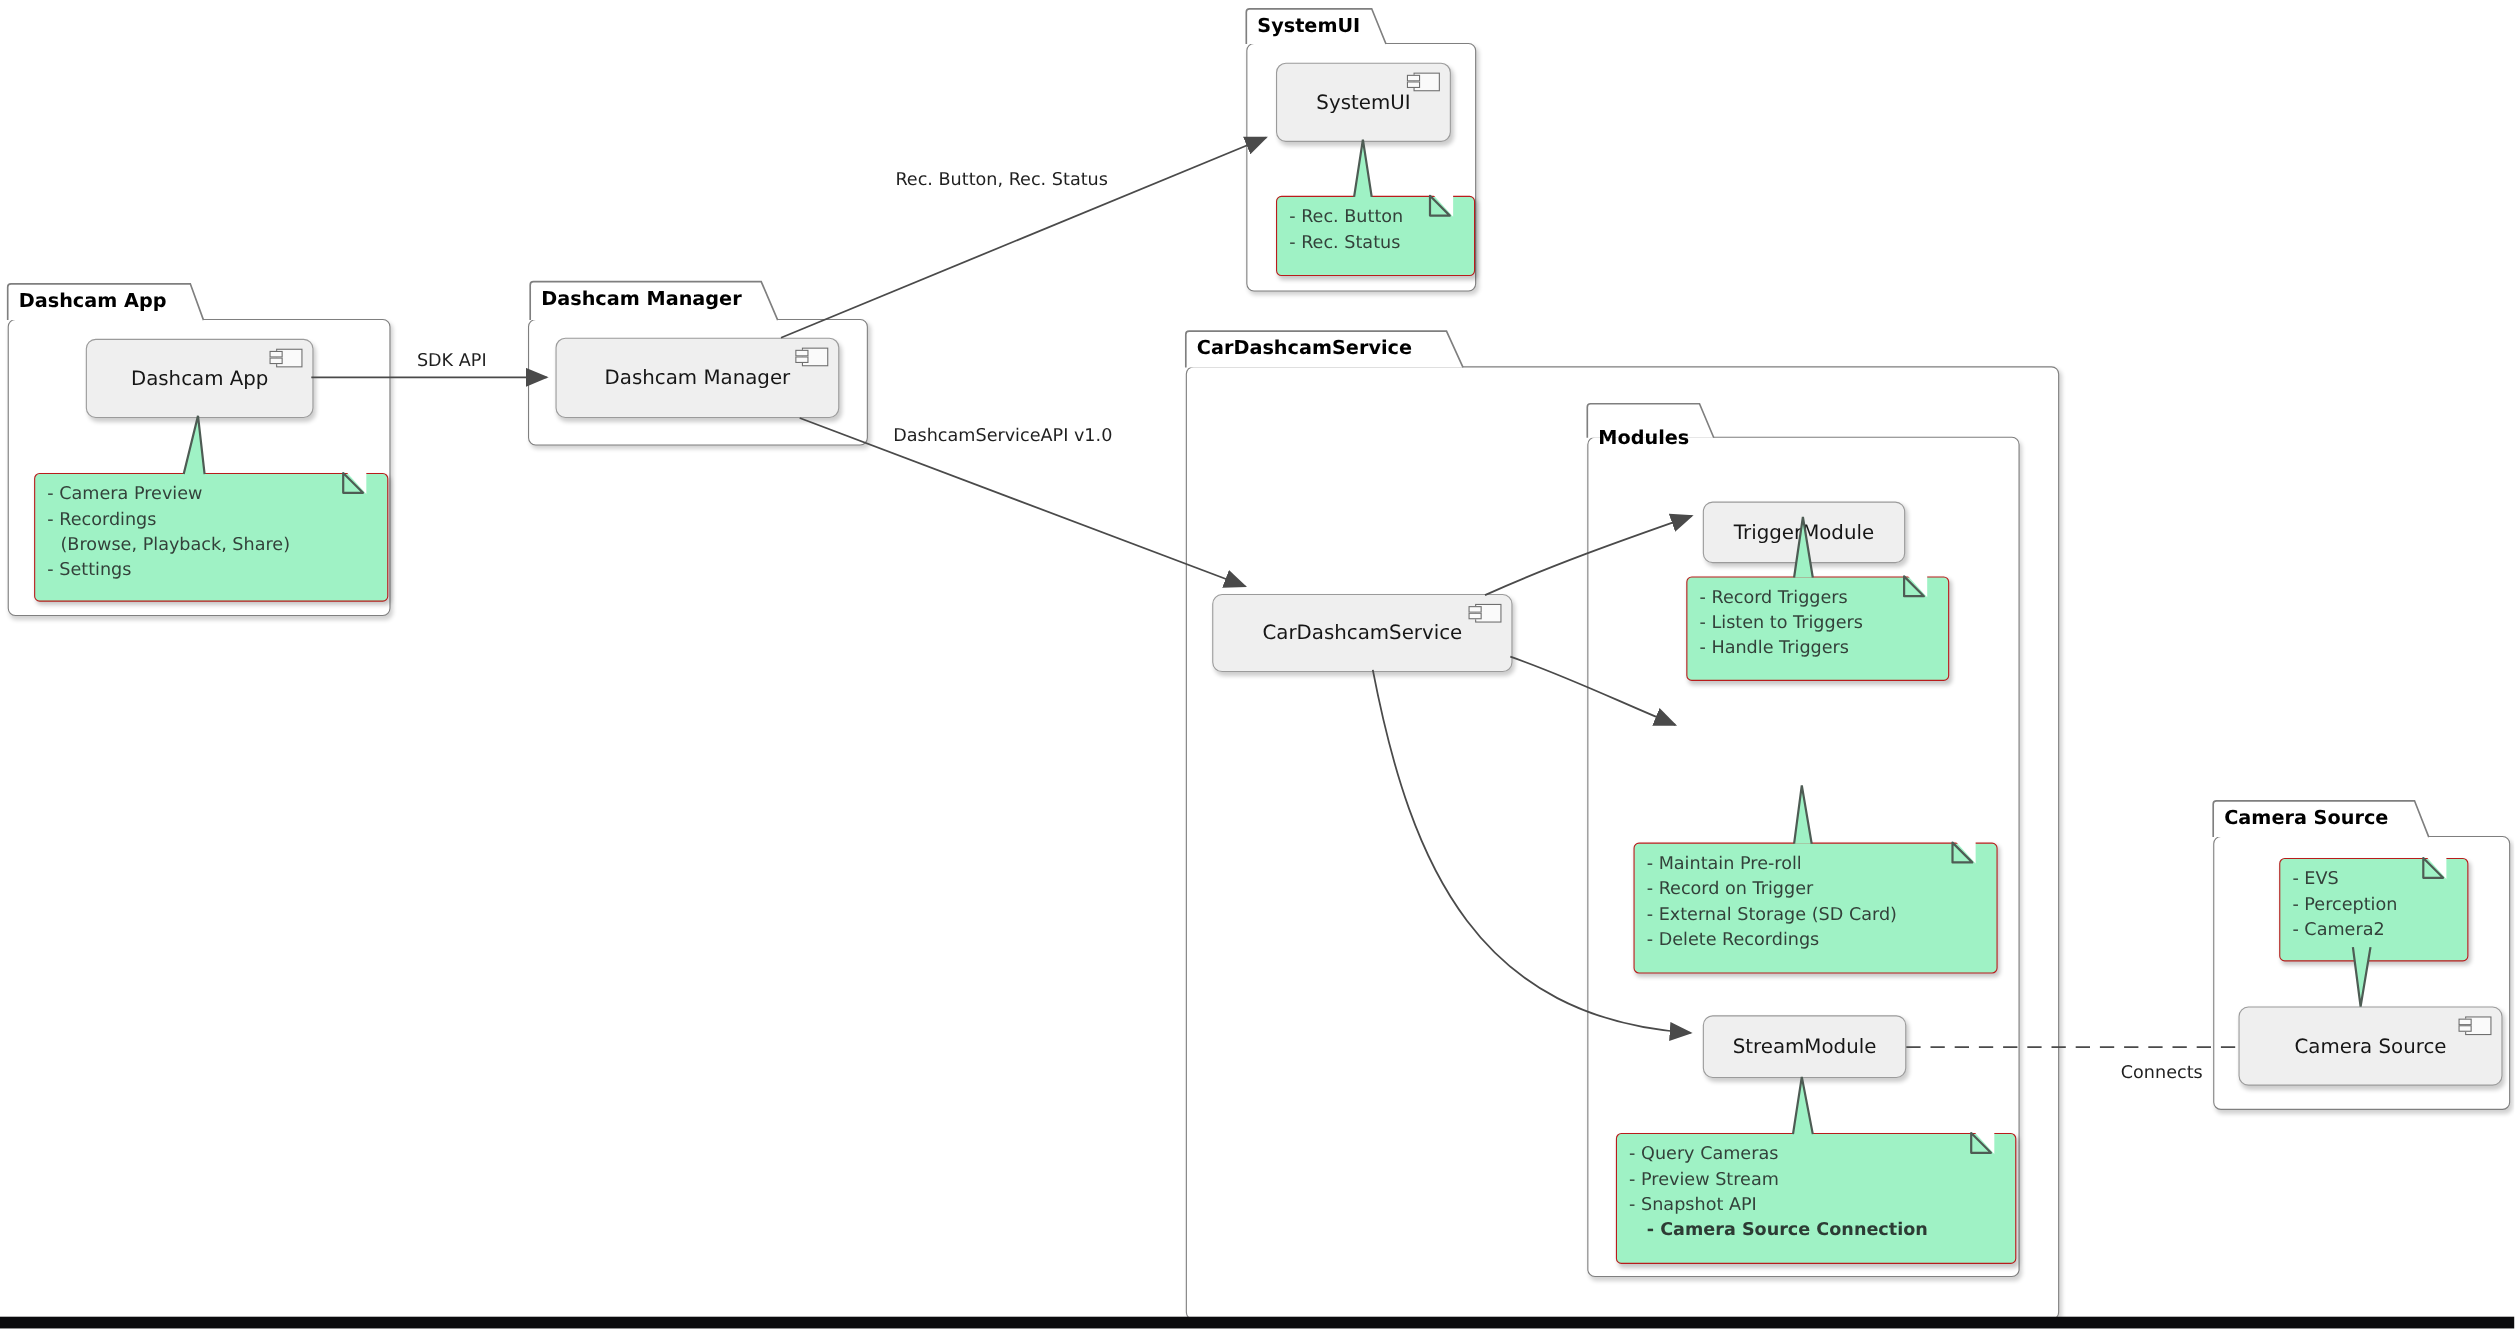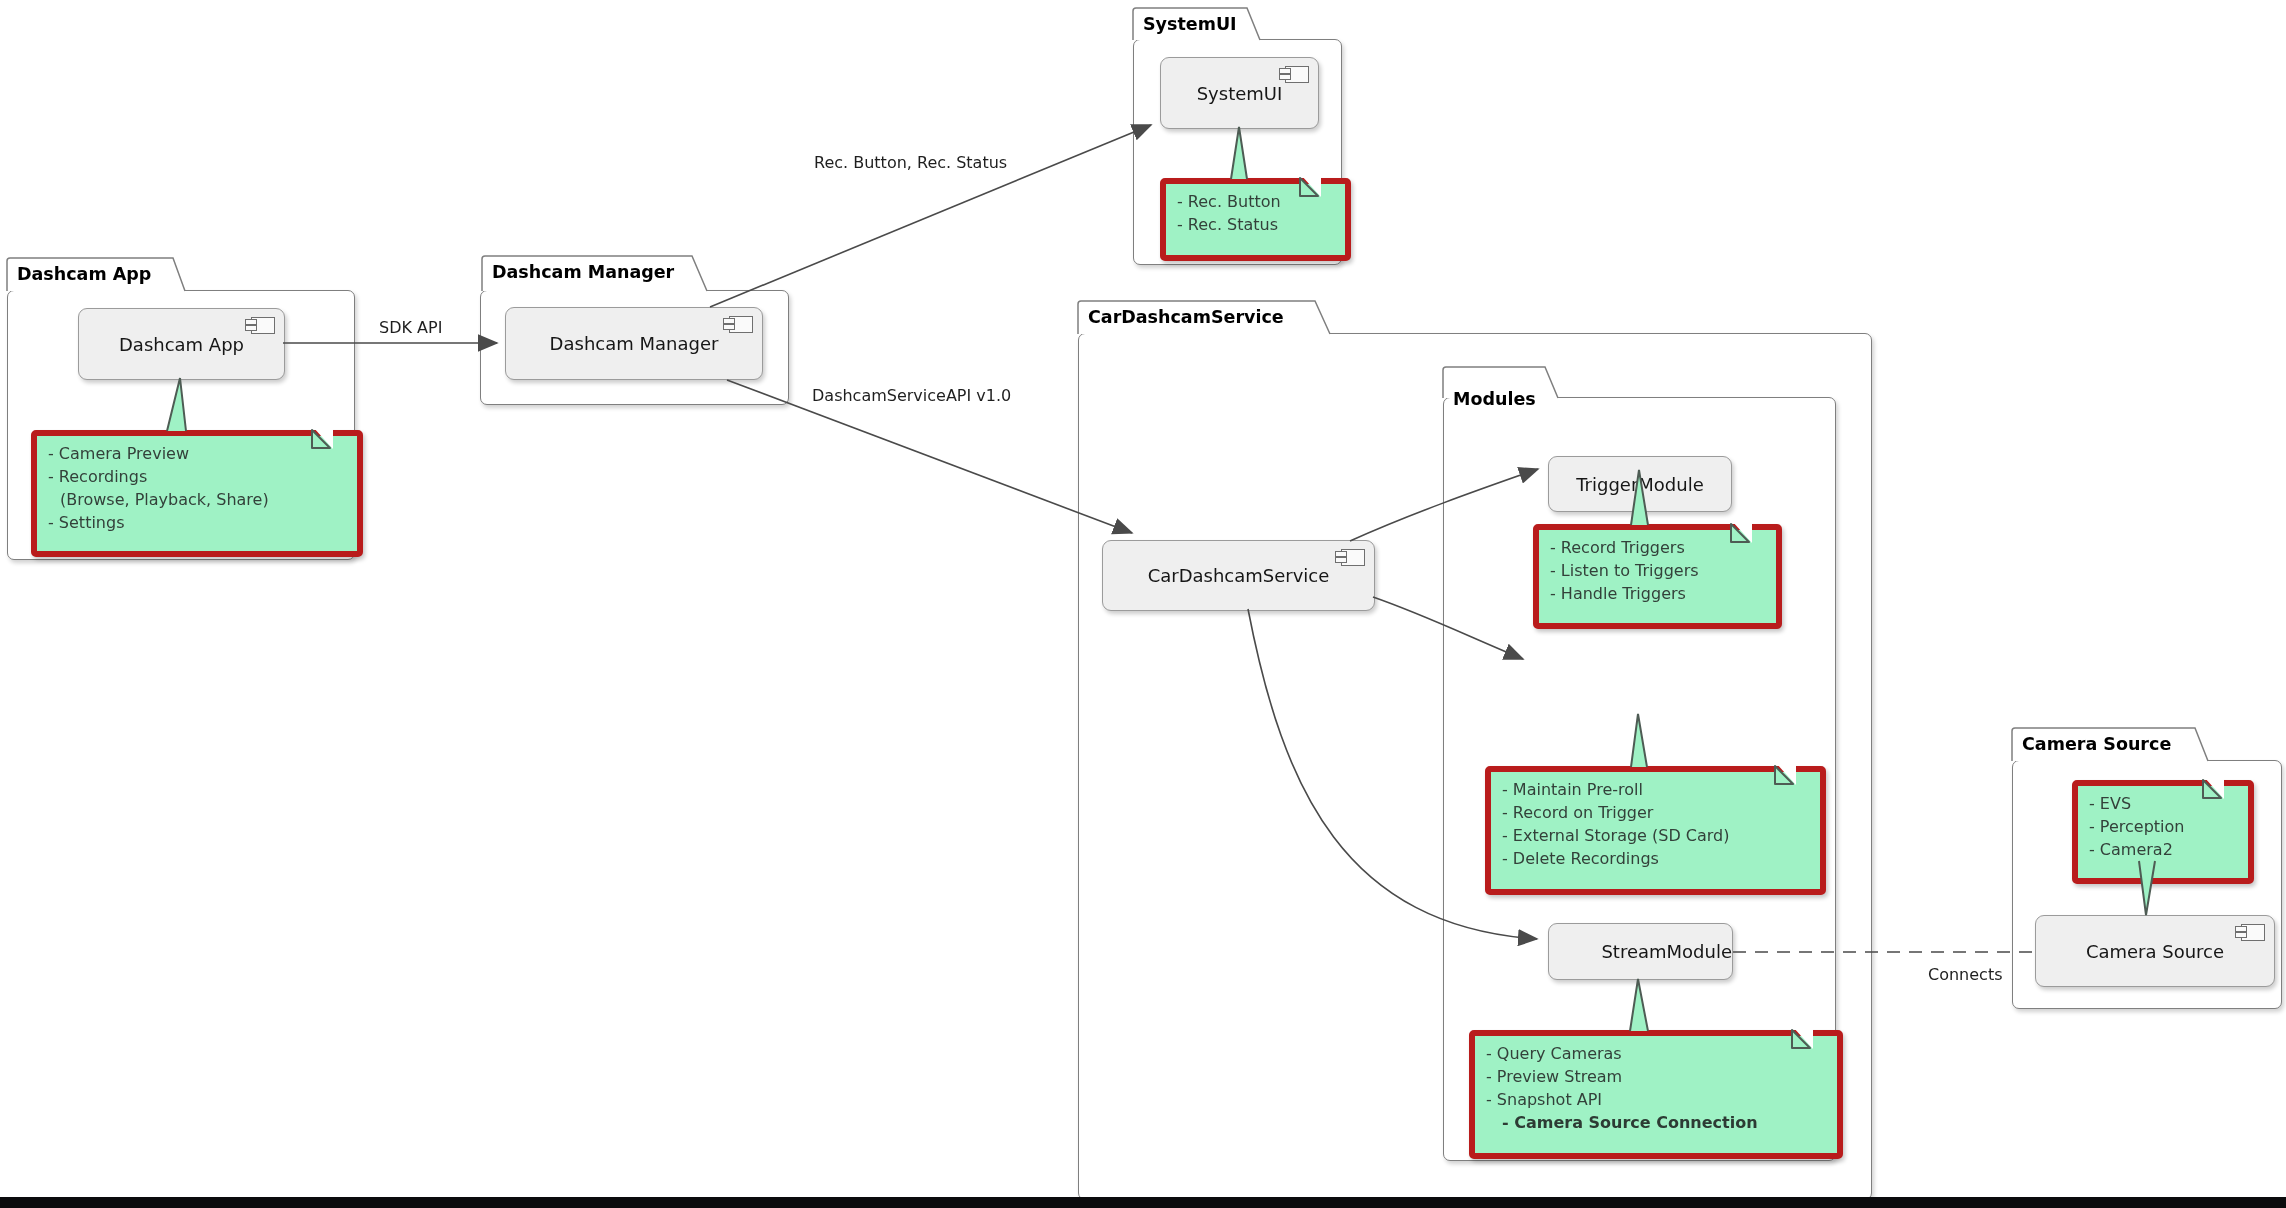--- a/index.html
+++ b/index.html
@@ -22,21 +22,21 @@
     box-shadow:2px 3px 4px rgba(0,0,0,0.20);z-index:2;
     display:flex;align-items:center;justify-content:center;
     font-size:18px;color:#161616;white-space:nowrap;
   }
   .cicon{position:absolute;top:8px;right:9px;width:22px;height:15px;border:1.5px solid #6f6f6f;background:#fafafa;}
   .cicon::before,.cicon::after{content:"";position:absolute;left:-7px;width:10px;height:4px;border:1.5px solid #6f6f6f;background:#fafafa;}
   .cicon::before{top:1px}
   .cicon::after{top:7px}
   
   .note{
-    position:absolute;background:#9ff2c5;border:6px solid #b91c1c;border-radius:5px;
+    position:absolute;background:#9ff2c5;border:1px solid #b91c1c;border-radius:5px;
     box-shadow:2px 3px 4px rgba(0,0,0,0.22);z-index:2;
     font-size:16px;color:#33413a;padding:6px 10px 4px 11px;line-height:23px;
   }
   .note span{display:block;white-space:nowrap;}
   .note .cont{padding-left:12px;}
   .note .bold{font-weight:bold;color:#2d3b34;margin-left:16px;}
   
   .elabel{position:absolute;z-index:4;font-size:16px;color:#1f1f1f;white-space:nowrap;}
   
   #overlay{position:absolute;left:0;top:0;z-index:3;pointer-events:none;}
@@ -67,21 +67,21 @@
     <span class="cicon"></span>
     <span>SystemUI</span>
   </div>
   <div class="comp" style="left:1102px;top:540px;width:271px;height:69px;">
     <span class="cicon"></span>
     <span>CarDashcamService</span>
   </div>
   <div class="comp" style="left:1548px;top:416px;width:182px;height:54px;margin-top:40px;">
     <span>TriggerModule</span>
   </div>
-  <div class="comp" style="left:1548px;top:923px;width:183px;height:55px;justify-content:flex-end;">
+  <div class="comp" style="left:1548px;top:923px;width:183px;height:55px;">
     <span>StreamModule</span>
   </div>
   <div class="comp" style="left:2035px;top:915px;width:238px;height:70px;">
     <span class="cicon"></span>
     <span>Camera Source</span>
   </div>
 
   <div class="note" style="left:31px;top:430px;width:299px;height:105px;">
     <span>- Camera Preview</span>
     <span>- Recordings</span>

